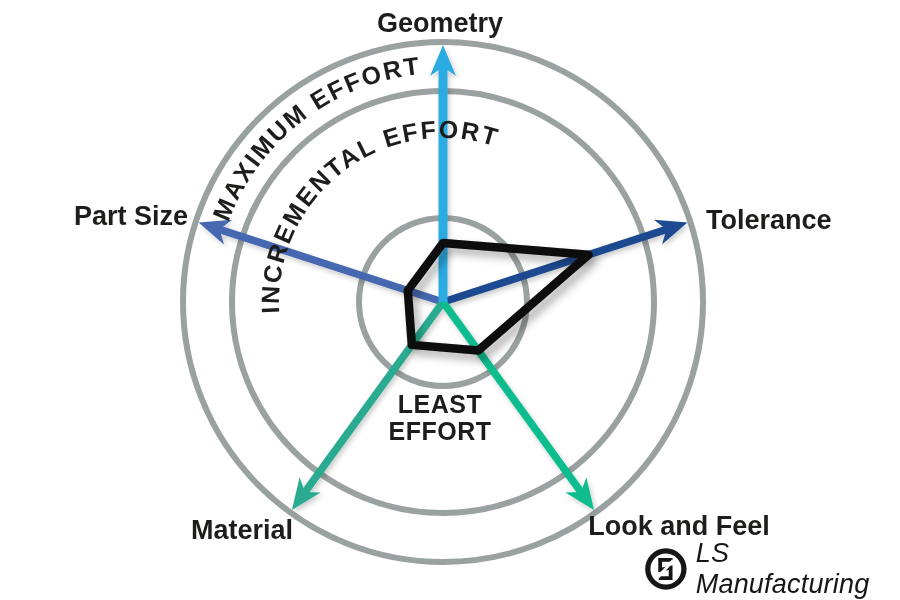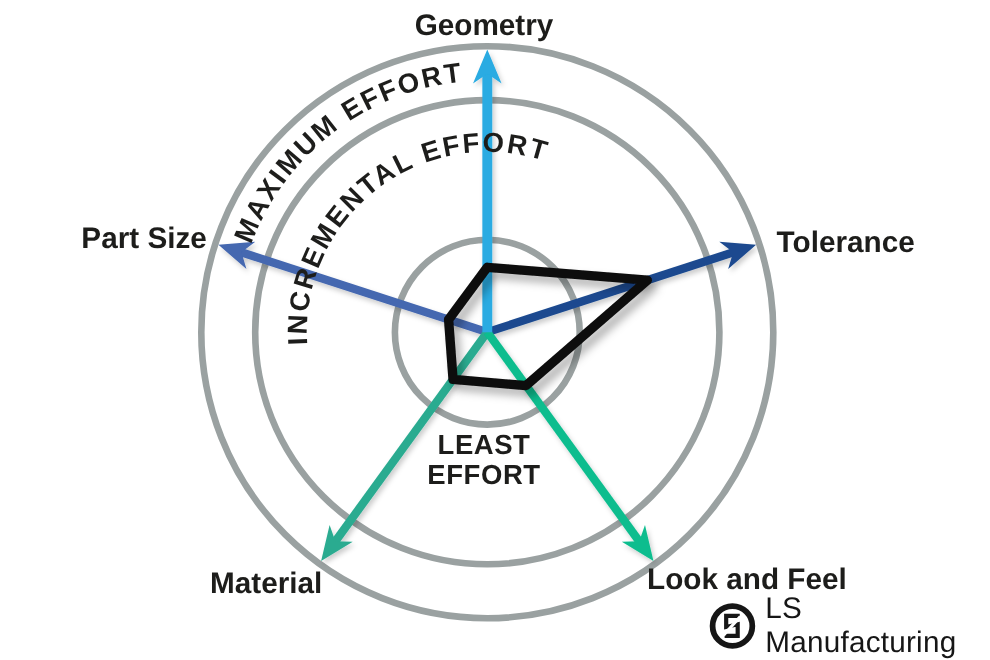--- a/index.html
+++ b/index.html
@@ -1,19 +1,19 @@
 <!DOCTYPE html>
 <html><head>
 <meta charset="utf-8">
 <style>
   html,body{margin:0;padding:0;background:#ffffff;}
   .canvas{position:relative;width:900px;height:600px;background:#ffffff;overflow:hidden;
           font-family:"Liberation Sans", sans-serif;}
   #radar-svg{position:absolute;left:0;top:0;}
-  .footer{position:absolute;left:644px;top:538px;display:flex;align-items:center;gap:8px;}
+  .footer{position:absolute;left:644px;top:538px;display:flex;align-items:center;gap:8px;font-style:italic;}
   .brand-text{font-size:27px;color:#161616;letter-spacing:0.2px;}
 </style>
 </head>
 <body>
 
 <div class="canvas">
   <svg id="radar-svg" width="900" height="600" viewBox="0 0 900 600">
       <defs>
         <filter id="polyShadow" x="-40%" y="-40%" width="180%" height="180%">
           <feDropShadow dx="5" dy="6" stdDeviation="4" flood-color="#000000" flood-opacity="0.3"></feDropShadow>

